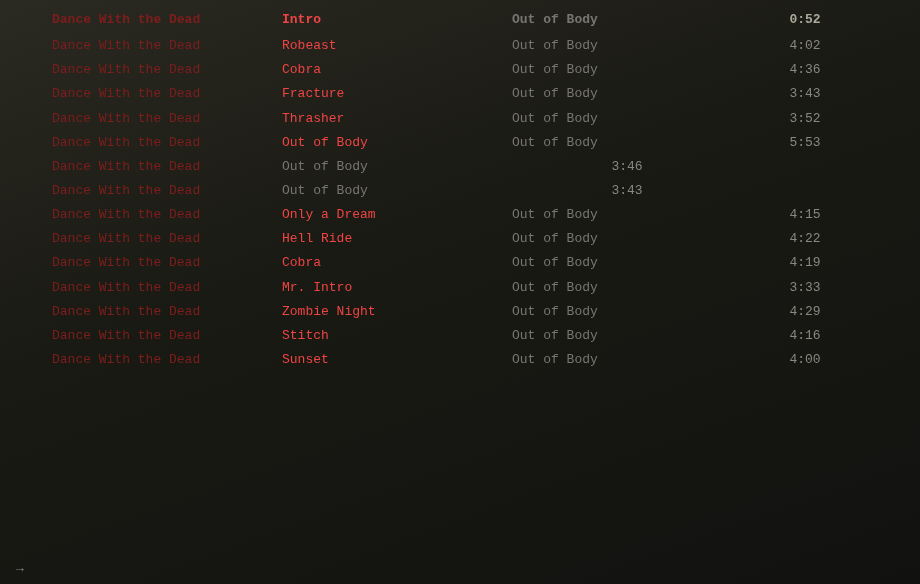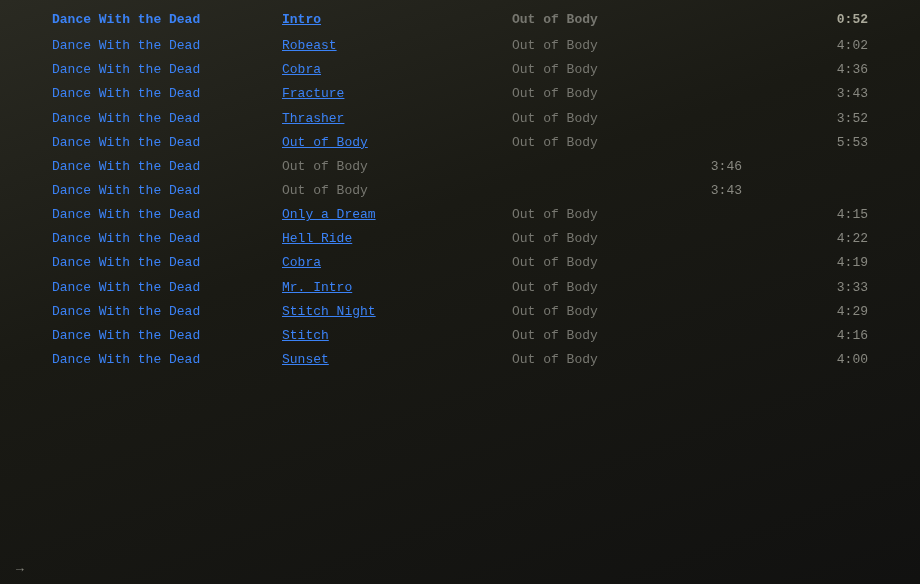--- a/index.html
+++ b/index.html
@@ -30,34 +30,33 @@
       line-height: 1.55;
     }
 
     .track-row.header {
       color: #aaa99a;
       font-weight: bold;
       margin-bottom: 2px;
     }
 
     .track-row .artist {
-      color: #3b82f6;
+      color: #7f1d1d;
     }
 
     .track-row .title {
-      color: #3b82f6;
-      text-decoration: underline;
+      color: #ef4444;
     }
 
     .track-row .album {
       color: #777770;
     }
 
     .track-row .duration {
-      text-align: right;
+      text-align: center;
       color: #888880;
     }
 
     .track-row.header .duration {
       color: #aaa99a;
     }
 
     .bottom-arrow {
       position: absolute;
       bottom: 8px;
@@ -136,21 +135,21 @@
       <span class="duration">4:19</span>
     </div>
     <div class="track-row">
       <span class="artist">Dance With the Dead</span>
       <span class="title">Mr. Intro</span>
       <span class="album">Out of Body</span>
       <span class="duration">3:33</span>
     </div>
     <div class="track-row">
       <span class="artist">Dance With the Dead</span>
-      <span class="title">Stitch Night</span>
+      <span class="title">Zombie Night</span>
       <span class="album">Out of Body</span>
       <span class="duration">4:29</span>
     </div>
     <div class="track-row">
       <span class="artist">Dance With the Dead</span>
       <span class="title">Stitch</span>
       <span class="album">Out of Body</span>
       <span class="duration">4:16</span>
     </div>
     <div class="track-row">

